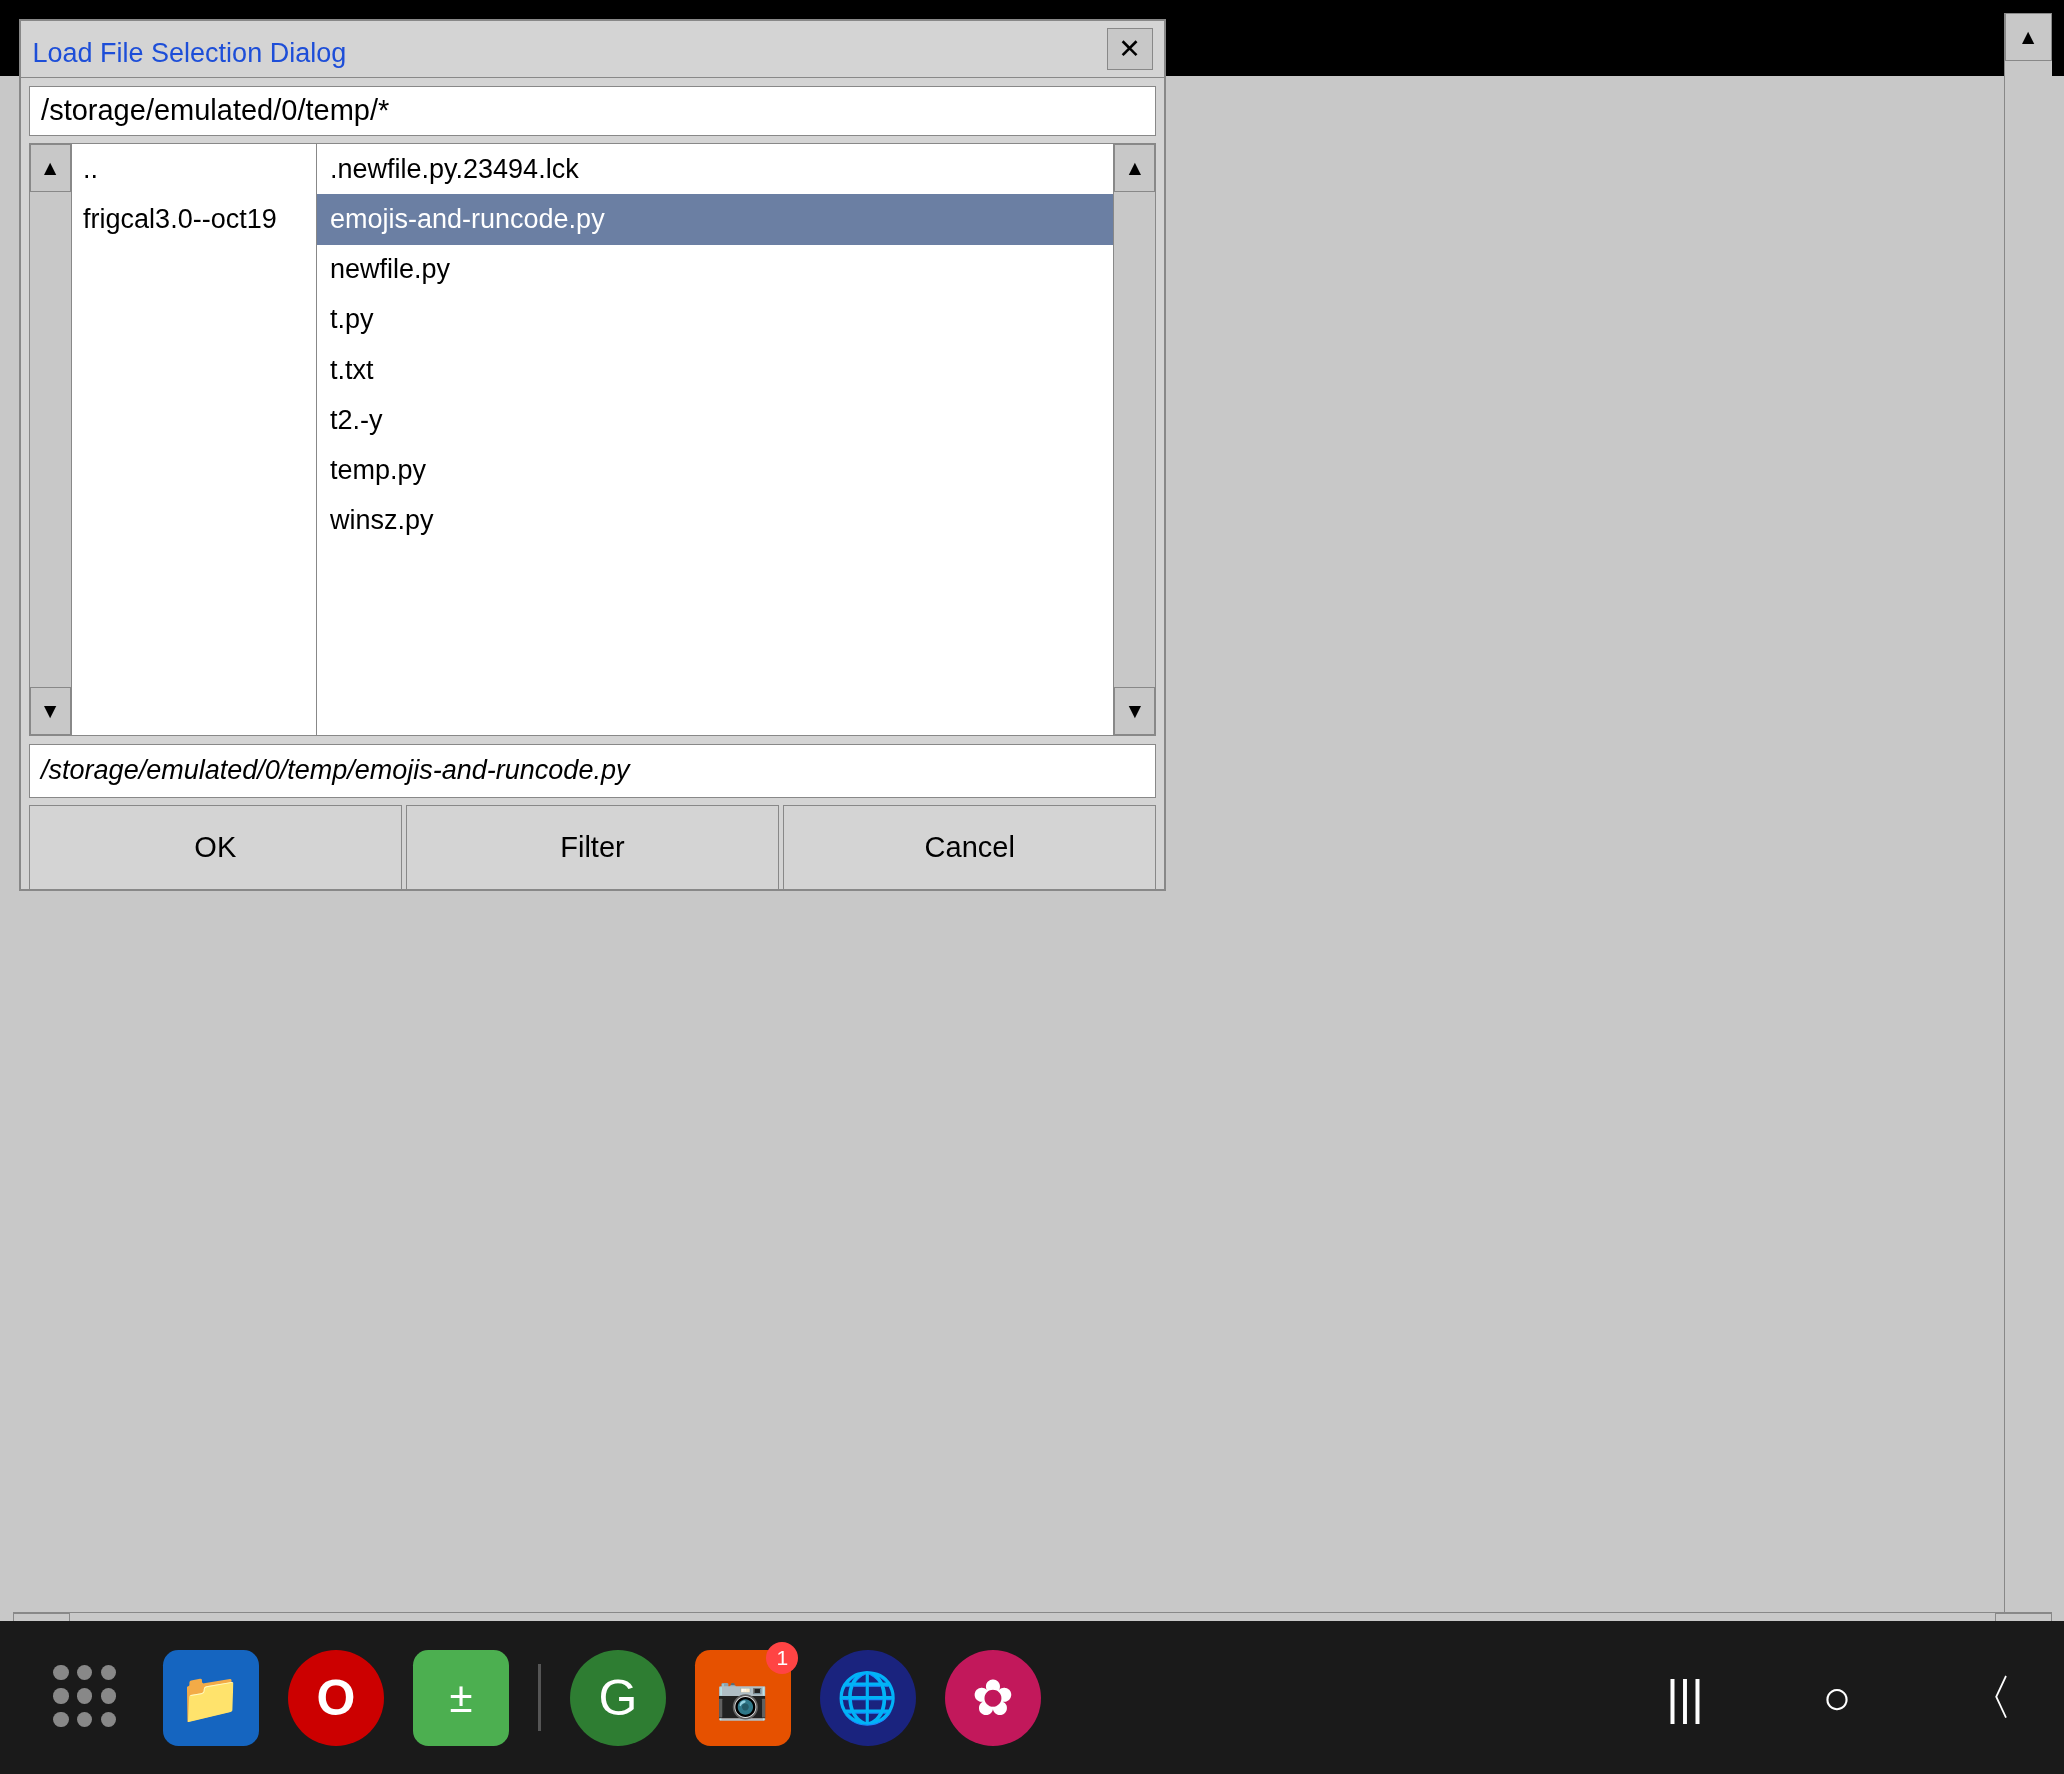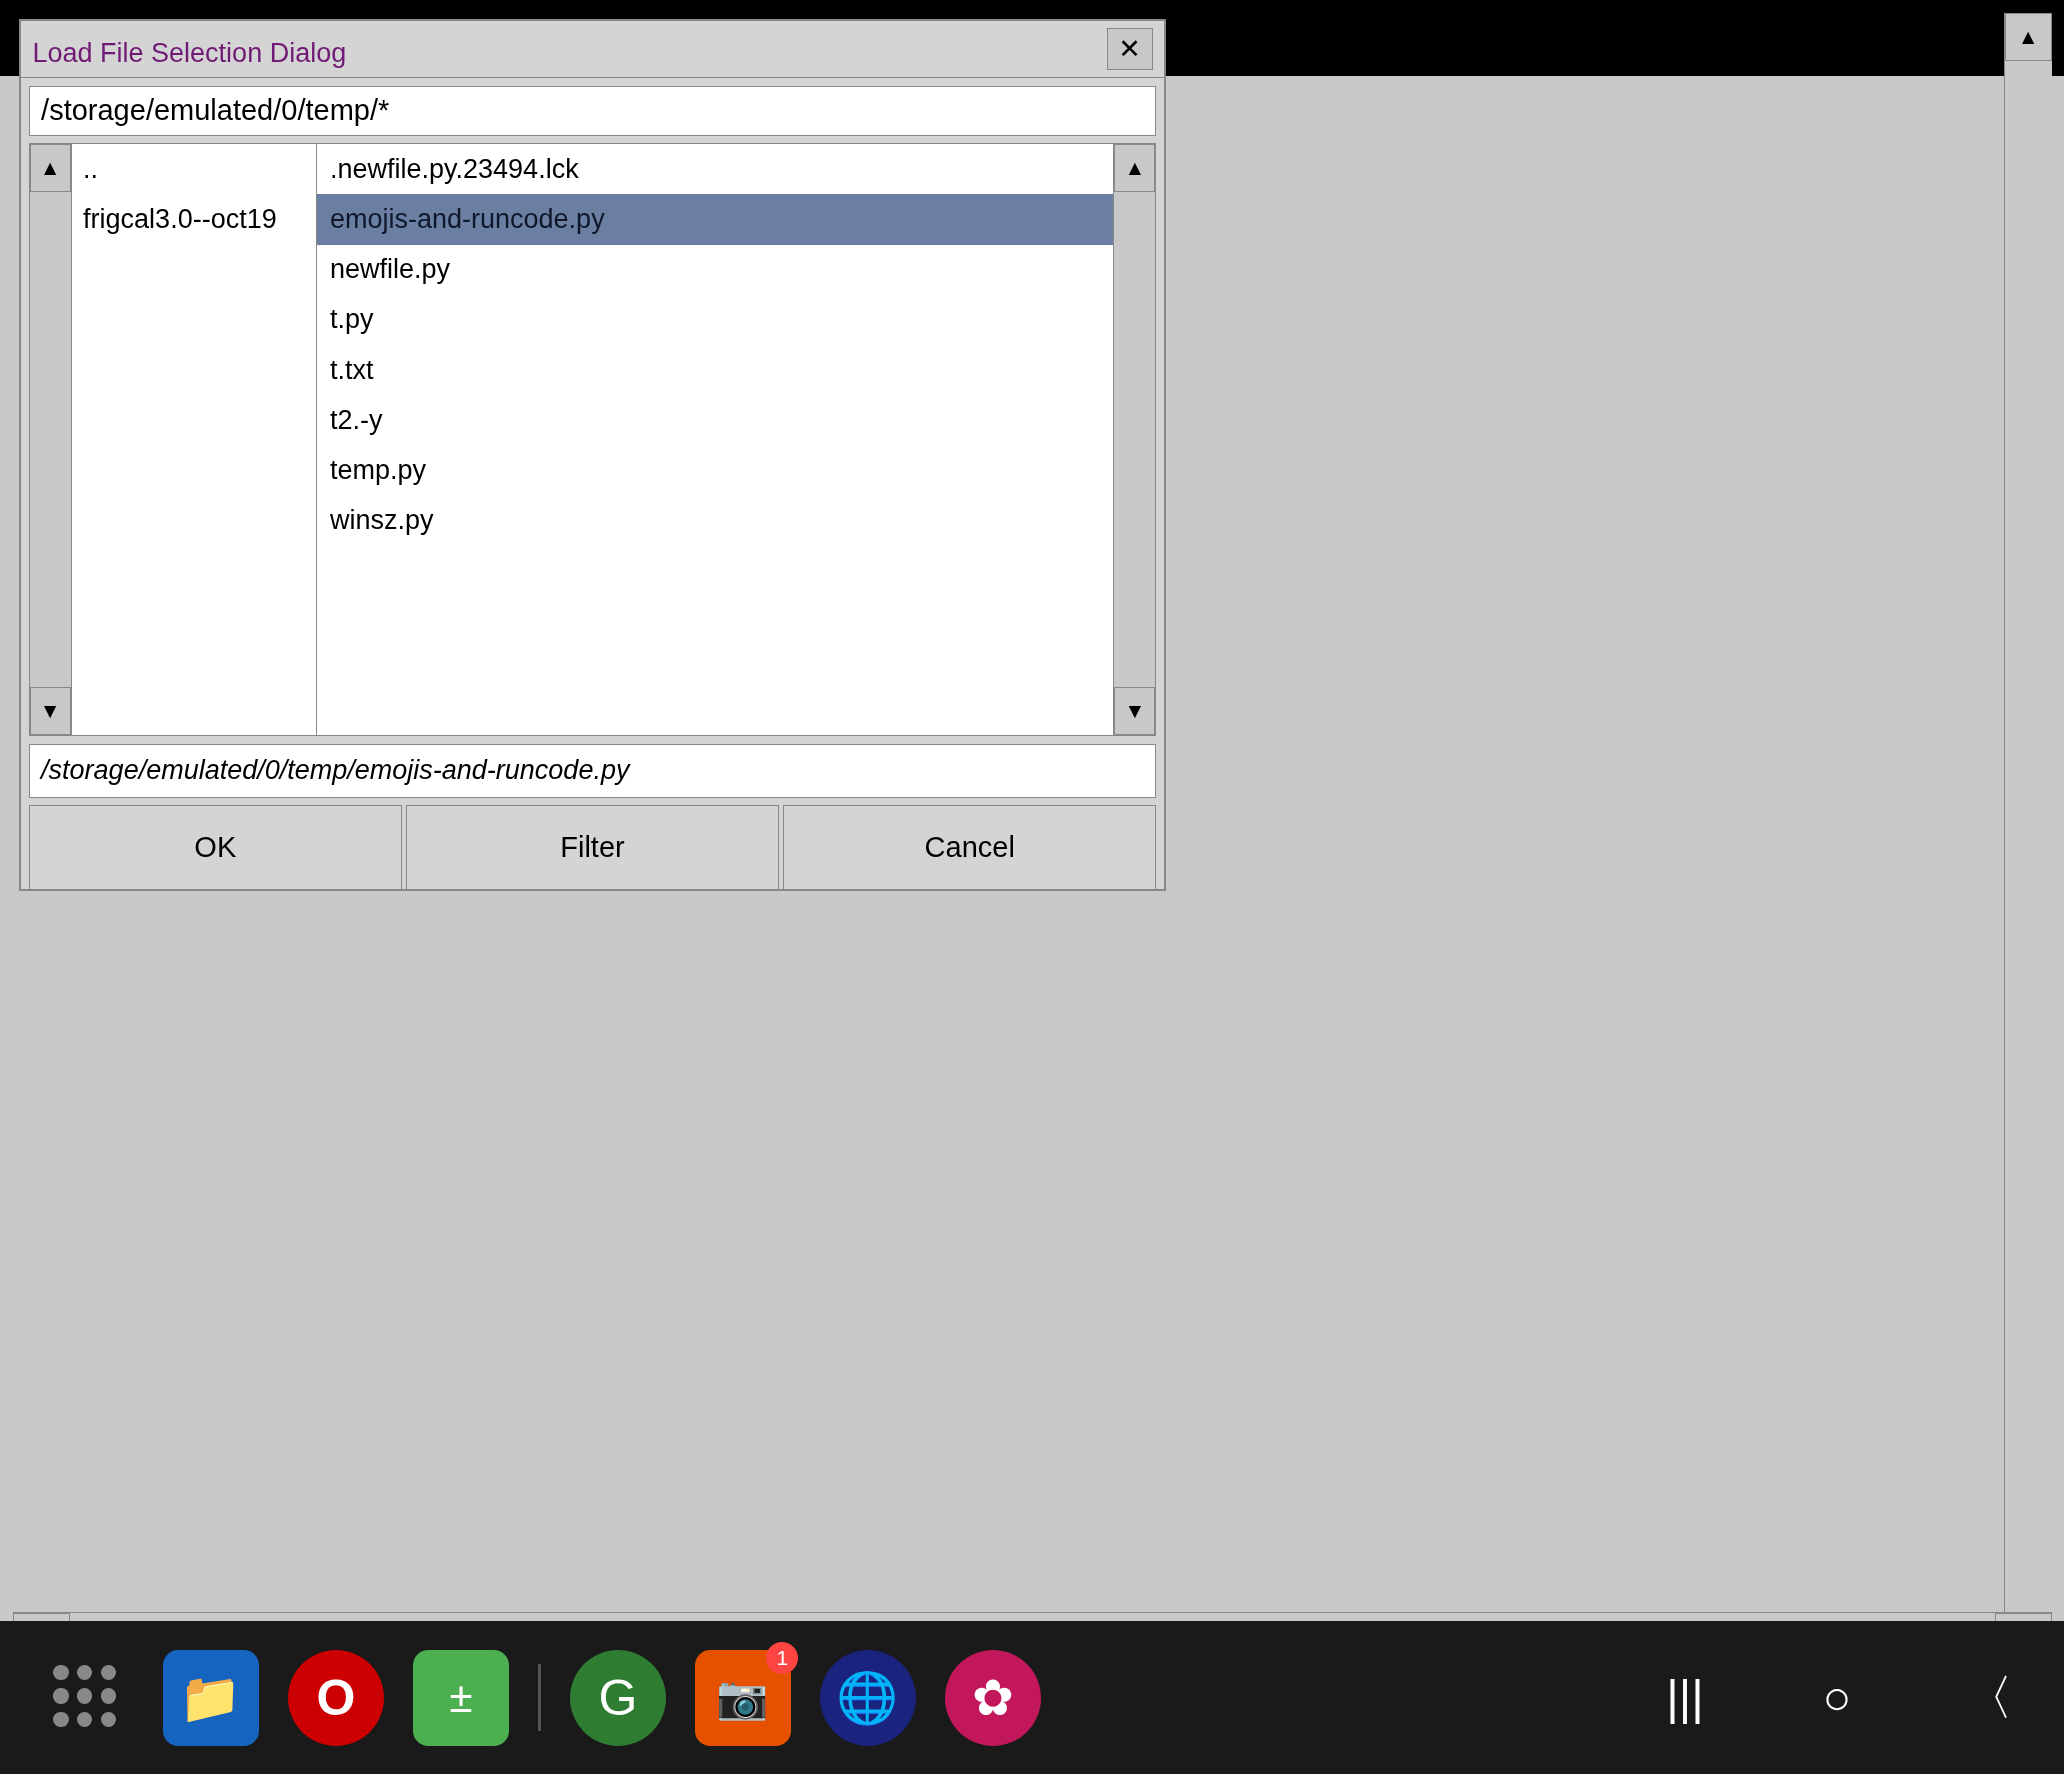--- a/index.html
+++ b/index.html
@@ -125,21 +125,21 @@
       border-bottom: 1.9px solid #888;
       padding: 7.6px 11.5px;
       display: flex;
       align-items: center;
       justify-content: space-between;
       height: 57px;
     }
 
     .dialog-title {
       font-size: 27px;
-      color: #701a75;
+      color: #1d4ed8;
       margin-top: 9px;
     }
 
     .dialog-close {
       width: 46px;
       height: 42px;
       background: #c8c8c8;
       border: 1.9px solid #888;
       display: flex;
       align-items: center;
@@ -230,21 +230,21 @@
 
     .file-item {
       padding: 9.6px 13.4px;
       font-size: 27px;
       color: #000;
       cursor: pointer;
     }
 
     .file-item.selected {
       background: #6b7fa3;
-      color: #0f172a;
+      color: #ffffff;
     }
 
     .scrollbar-track {
       flex: 1;
       background: #c8c8c8;
     }
 
     .dialog-selected-path {
       background: #fff;
       border: 1.9px solid #888;

